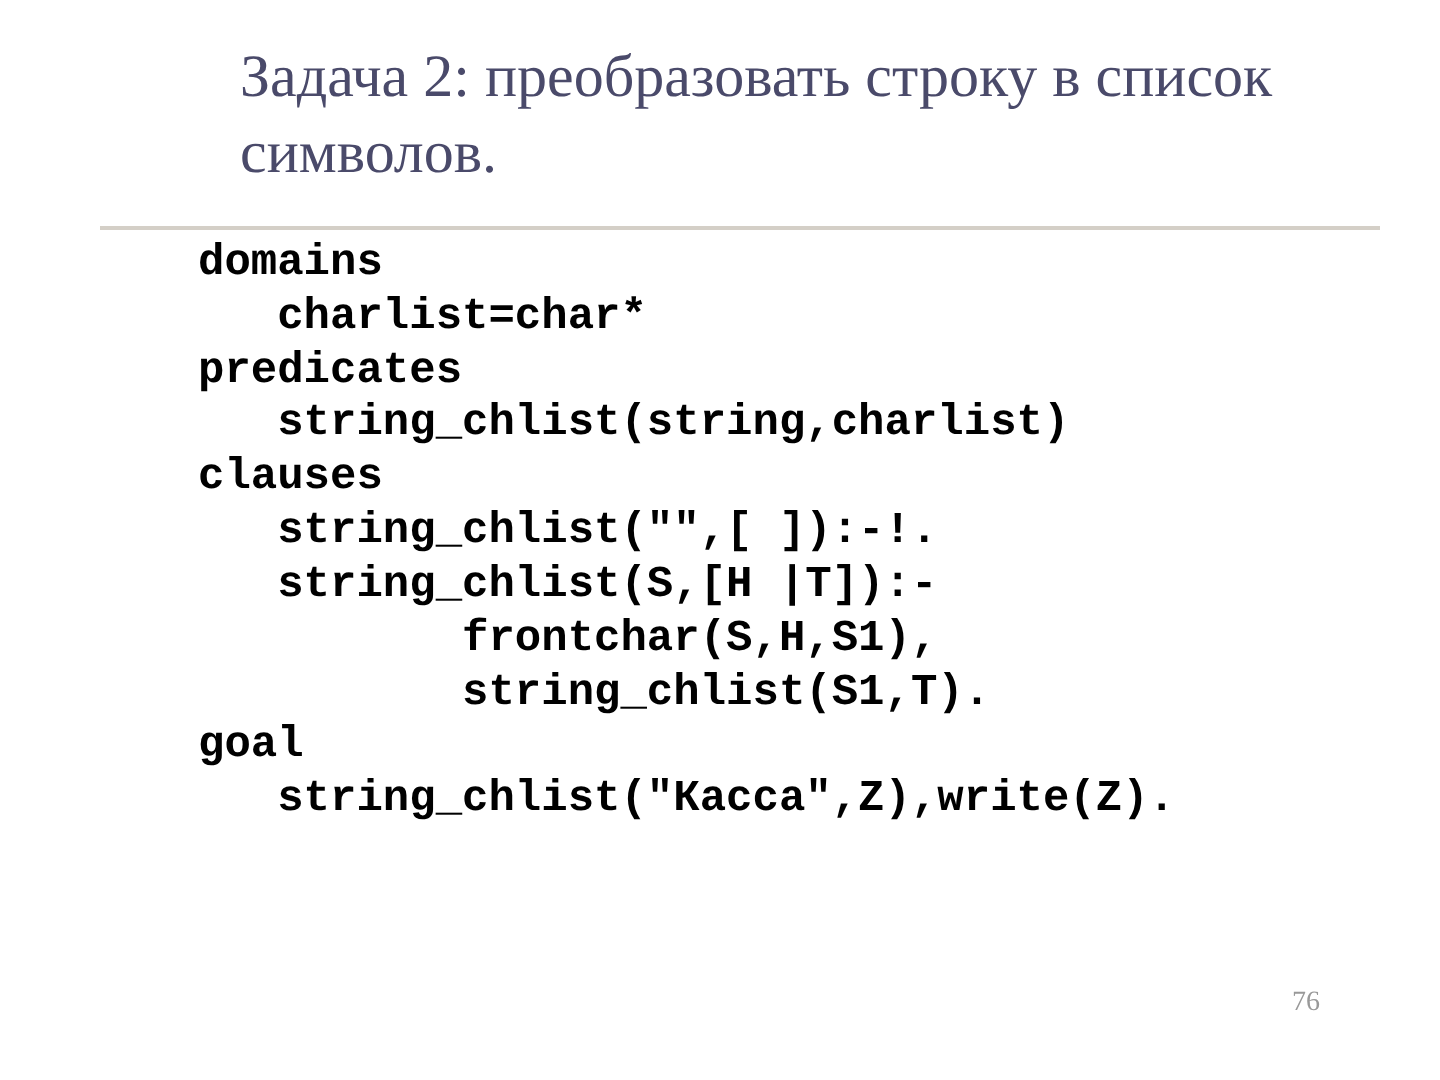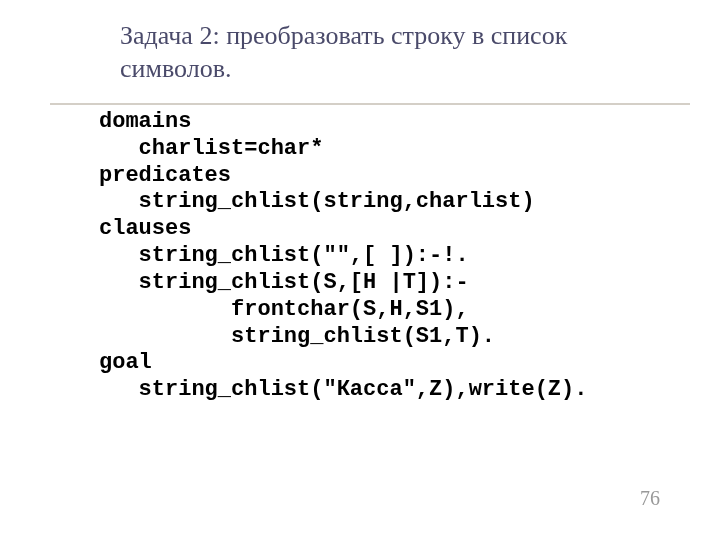--- a/index.html
+++ b/index.html
@@ -16,21 +16,21 @@
       overflow: hidden;
     }
     .slide {
       width: 100%;
       height: 100%;
       position: relative;
       padding-top: 20px;
     }
     .title {
       color: #4a4a6a;
-      font-size: 26px;
+      font-size: 30px;
       font-weight: normal;
       padding: 0 70px 0 120px;
       margin-bottom: 18px;
       line-height: 1.25;
     }
     .underline {
       height: 2px;
       background: #d4cfc7;
       margin: 0 30px 4px 50px;
     }
@@ -40,21 +40,21 @@
       font-size: 22px;
       line-height: 1.22;
       padding: 0 0 0 99px;
       color: #000000;
       white-space: pre;
     }
     .page-number {
       position: absolute;
       bottom: 30px;
       right: 60px;
-      font-size: 20px;
+      font-size: 14px;
       color: #999999;
       font-family: Georgia, 'Times New Roman', serif;
     }
   </style>
 </head>
 <body>
 
 <div class="slide">
   <div class="title">Задача 2: преобразовать строку в список символов.</div>
   <div class="underline"></div>

